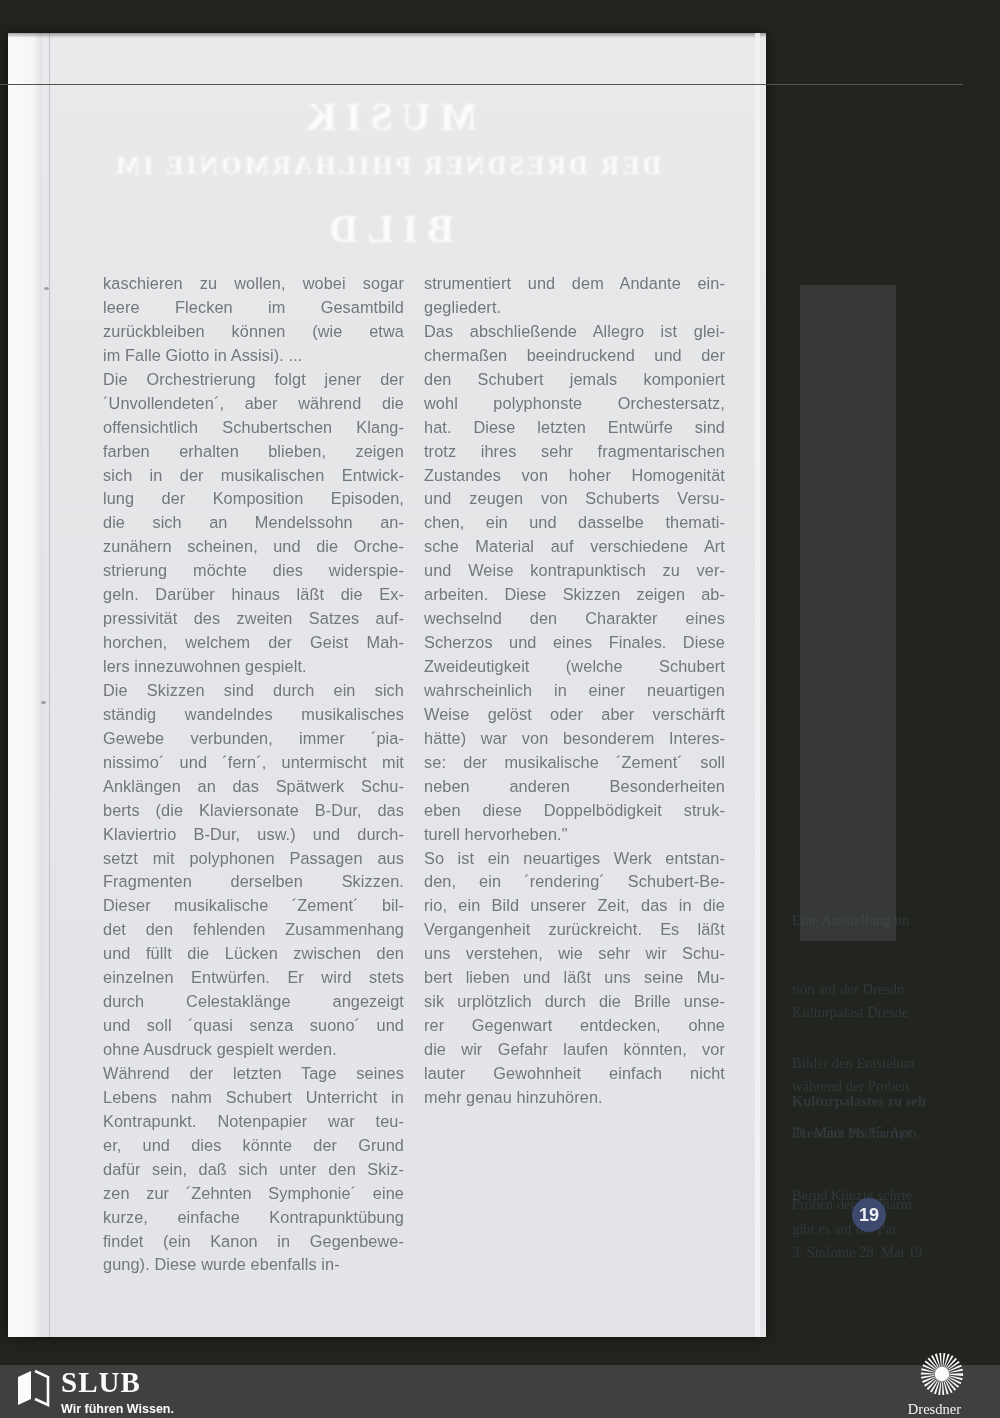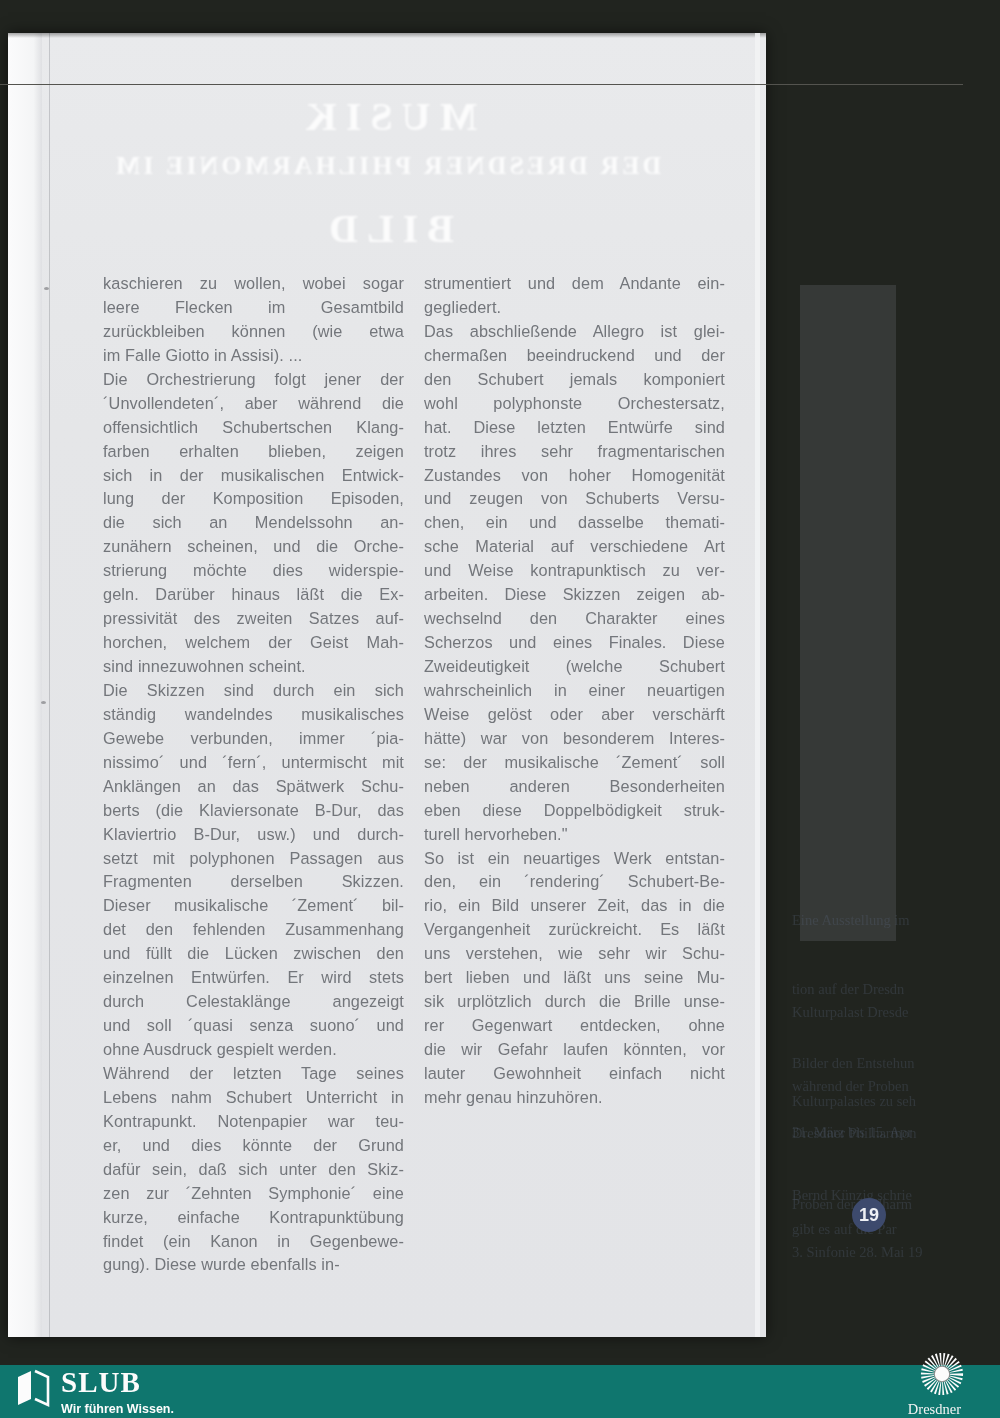--- a/index.html
+++ b/index.html
@@ -36,21 +36,21 @@
   .line.last{text-align-last:left;}
   
   .ghost-note{position:absolute;left:784px;width:170px;height:22px;overflow:hidden;
         white-space:nowrap;font-family:"Liberation Serif",serif;font-size:14.5px;
         color:#5b6880;opacity:.28;filter:blur(.5px);pointer-events:none;}
   
   .badge{position:absolute;left:844px;top:1165px;width:34px;height:34px;border-radius:50%;
         display:flex;align-items:center;justify-content:center;
         font-size:18px;font-weight:600;}
   
-  .footer{position:absolute;left:0;bottom:0;width:1000px;height:53px;background:#0f766e;
+  .footer{position:absolute;left:0;bottom:0;width:1000px;height:53px;background:#404040;
         display:flex;align-items:center;justify-content:space-between;}
   .slub{display:flex;align-items:flex-start;margin-left:15px;color:#fcfcfc;cursor:pointer;}
   .slub-text{margin-left:10px;}
   .slub-name{font-family:"Liberation Serif",serif;font-weight:bold;font-size:29px;
         line-height:28px;letter-spacing:1px;}
   .slub-tagline{font-size:12.5px;font-weight:bold;margin-top:6px;}
   .phil{display:flex;align-items:center;margin-right:14px;color:#f4f4f4;cursor:pointer;flex-direction:column;}
   .phil-text{margin-left:9px;font-family:"Liberation Serif",serif;font-size:14.5px;line-height:16px;}
 </style>
 </head>
@@ -87,21 +87,21 @@
           <div class="line">offensichtlich Schubertschen Klang-</div>
           <div class="line">farben erhalten blieben, zeigen</div>
           <div class="line">sich in der musikalischen Entwick-</div>
           <div class="line">lung der Komposition Episoden,</div>
           <div class="line">die sich an Mendelssohn an-</div>
           <div class="line">zunähern scheinen, und die Orche-</div>
           <div class="line">strierung möchte dies widerspie-</div>
           <div class="line">geln. Darüber hinaus läßt die Ex-</div>
           <div class="line">pressivität des zweiten Satzes auf-</div>
           <div class="line">horchen, welchem der Geist Mah-</div>
-          <div class="line last">sind innezuwohnen scheint.</div>
+          <div class="line last">lers innezuwohnen gespielt.</div>
         </div>
         <div>
           <div class="line">Die Skizzen sind durch ein sich</div>
           <div class="line">ständig wandelndes musikalisches</div>
           <div class="line">Gewebe verbunden, immer ´pia-</div>
           <div class="line">nissimo´ und ´fern´, untermischt mit</div>
           <div class="line">Anklängen an das Spätwerk Schu-</div>
           <div class="line">berts (die Klaviersonate B-Dur, das</div>
           <div class="line">Klaviertrio B-Dur, usw.) und durch-</div>
           <div class="line">setzt mit polyphonen Passagen aus</div>
@@ -171,21 +171,21 @@
       </div>
 
     <div id="ghost-notes">
         <div class="ghost-note" style="top: 879px;">Eine Ausstellung im</div>
         <div class="ghost-note" style="top: 948px;">tion auf der Dresdn</div>
         <div class="ghost-note" style="top: 971px;">Kulturpalast Dresde</div>
         <div class="ghost-note" style="top: 1022px;">Bilder den Entstehun</div>
         <div class="ghost-note" style="top: 1045px;">während der Proben</div>
         <div class="ghost-note" style="top: 1092px;">Dresdner Philharmon</div>
         <div class="ghost-note" style="top: 1091px;">31. März bis 15. Apr</div>
-        <div class="ghost-note" style="top: 1060px;">Kulturpalastes zu seh</div>
+        <div class="ghost-note" style="top: 1060px; font-weight: bold;">Kulturpalastes zu seh</div>
         <div class="ghost-note" style="top: 1140px; margin-top: 14px;">Bernd Künzig schrie</div>
         <div class="ghost-note" style="top: 1163px;">Proben der Philharm</div>
         <div class="ghost-note" style="top: 1188px;">gibt es auf die Par</div>
         <div class="ghost-note" style="top: 1211px;">3. Sinfonie 28. Mai 19</div>
       </div>
 
     <div class="badge" id="page-badge" style="background: rgb(61, 74, 109); color: rgb(238, 240, 245);">
       <span>19</span>
     </div>
   </div>

